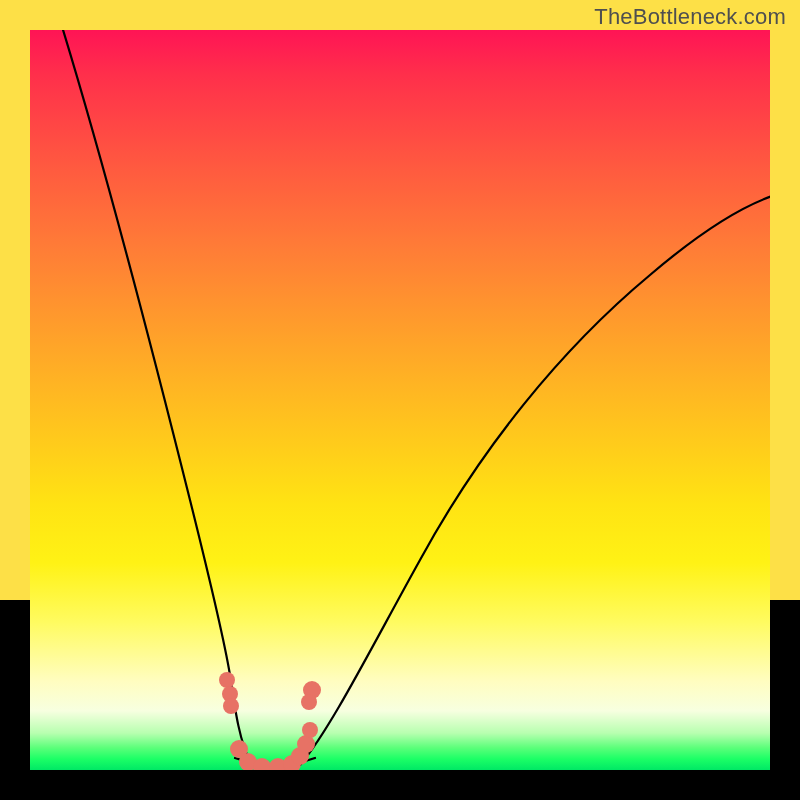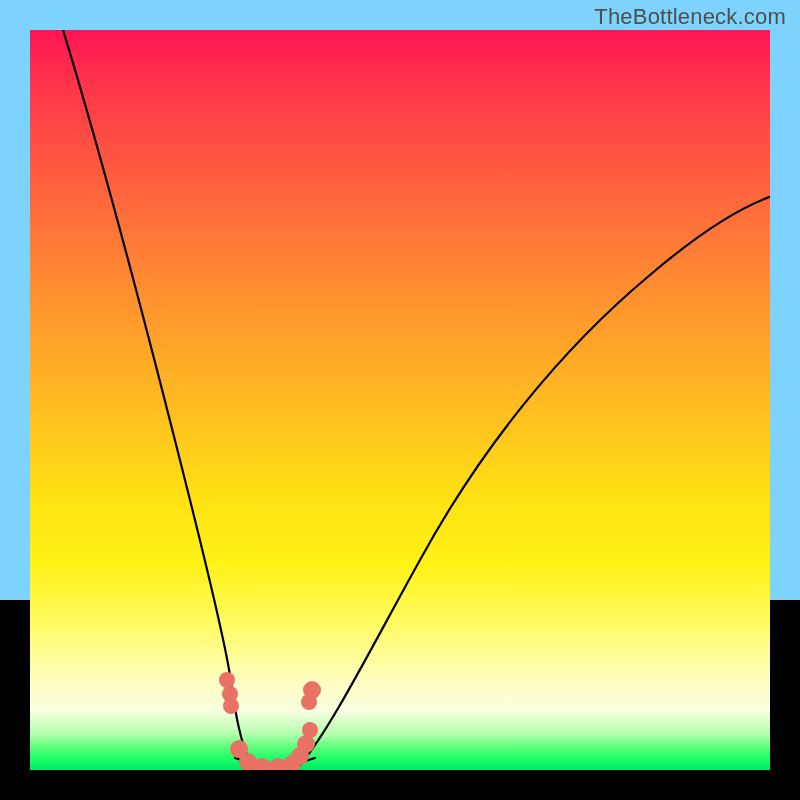--- a/index.html
+++ b/index.html
@@ -10,21 +10,21 @@
     background: #000;
     overflow: hidden;
     font-family: Arial, Helvetica, sans-serif;
   }
   .frame {
     position: absolute;
     top: 0;
     left: 0;
     width: 800px;
     height: 600px;
-    background: #7dd3fc;
+    background: #fde047;
   }
   .plot {
     position: absolute;
     top: 30px;
     left: 30px;
     width: 740px;
     height: 740px;
     
     background: linear-gradient(
       to bottom,

